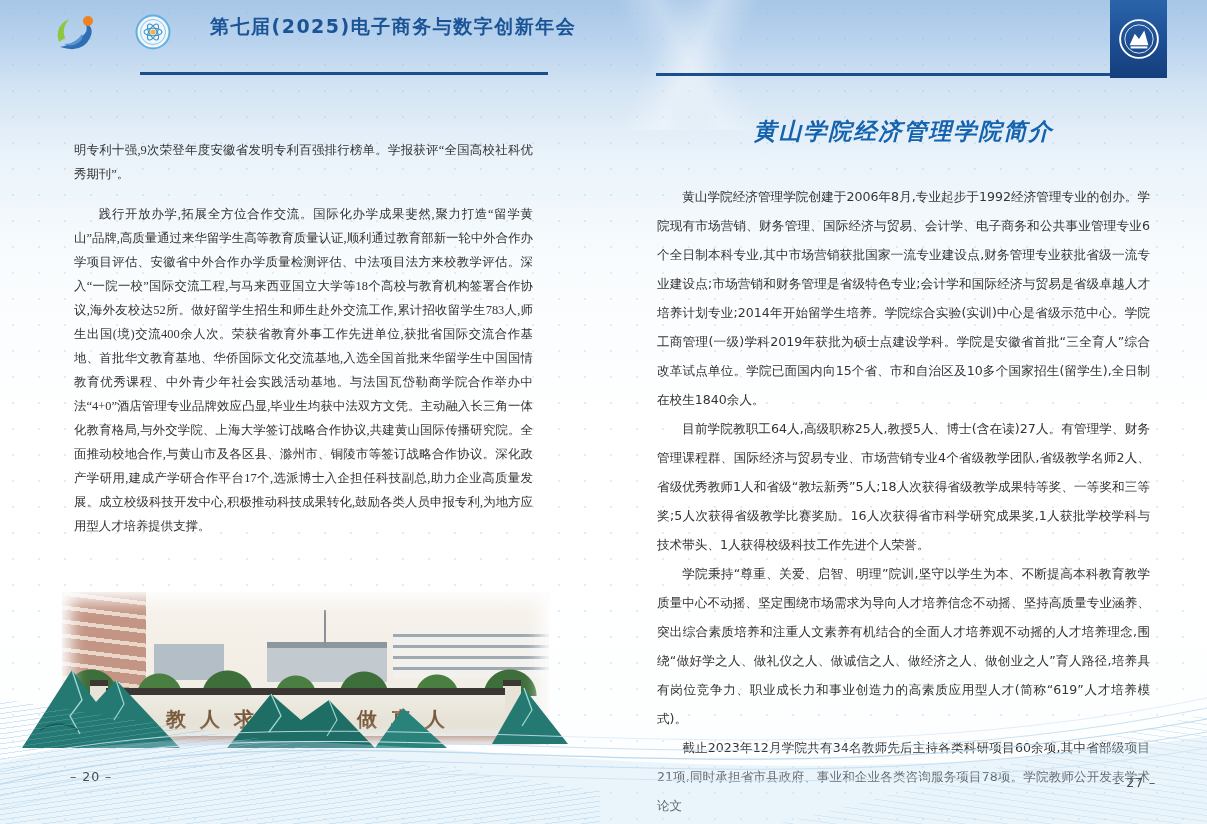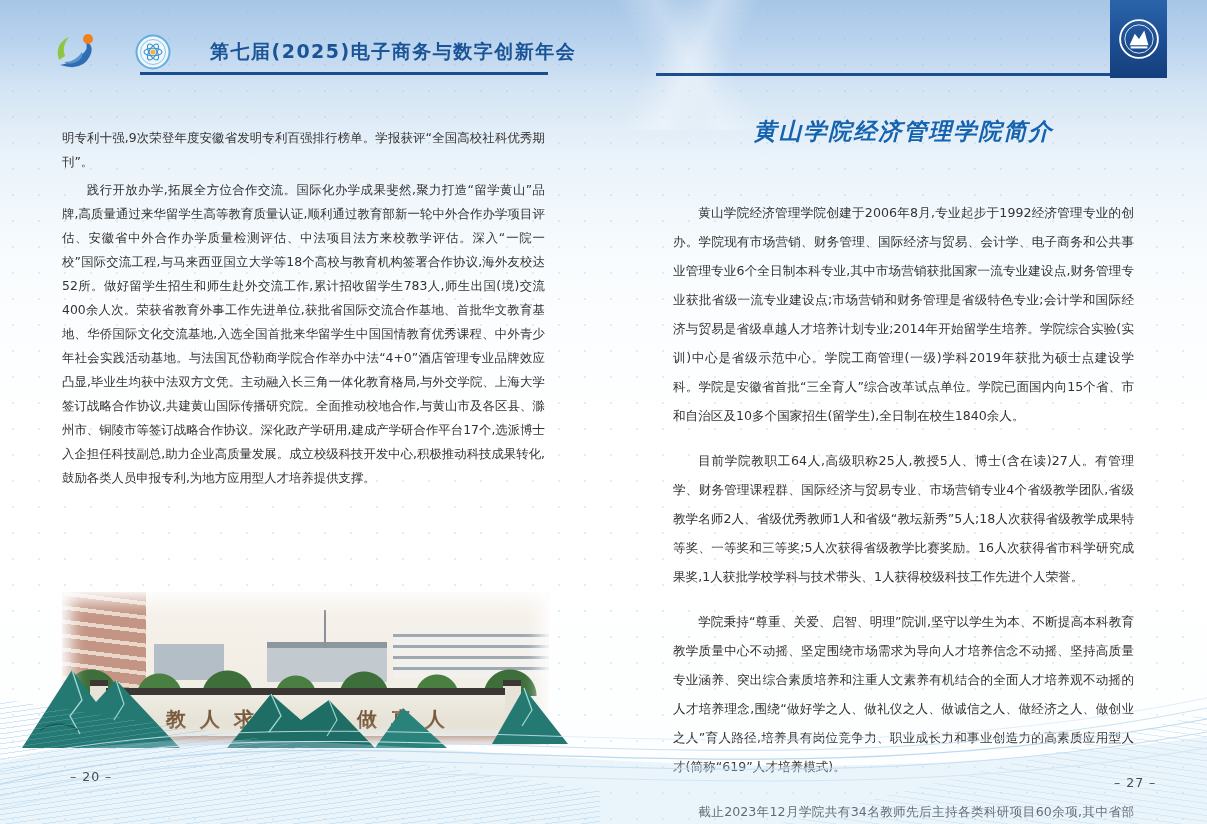--- a/index.html
+++ b/index.html
@@ -6,34 +6,34 @@
   body{font-family:"DejaVu Sans","Liberation Sans",sans-serif;}
   .page{position:relative;width:1207px;height:824px;overflow:hidden;
     background:linear-gradient(180deg,#a6c6e6 0%,#b9d3ee 5%,#d5e5f4 11%,#eaf3fa 19%,#f9fcfe 32%,#ffffff 52%,#fdfeff 100%);}
   .dotgrid{position:absolute;inset:0;pointer-events:none;
     background-image:radial-gradient(circle,rgba(150,185,215,.25) 1.1px,transparent 1.3px);
     background-size:26px 26px;}
   .streak{position:absolute;left:380px;top:0;width:620px;height:130px;pointer-events:none;
     background:linear-gradient(115deg,transparent 44%,rgba(255,255,255,.35) 50%,transparent 56%),
                linear-gradient(62deg,transparent 44%,rgba(255,255,255,.28) 50%,transparent 56%);}
   
-  .header-left{position:absolute;left:52px;top:30px;height:44px;display:flex;align-items:center;gap:25px;}
+  .header-left{position:absolute;left:52px;top:14px;height:44px;display:flex;gap:25px;}
   .logo{flex:0 0 auto;}
   .conf-title{margin-left:14px;font-size:19px;font-weight:bold;color:#1a5496;letter-spacing:1.5px;white-space:nowrap;}
   .rule-left{position:absolute;left:140px;top:72px;width:408px;height:3px;background:#1a4e8c;}
   .rule-right{position:absolute;left:656px;top:73px;width:456px;height:3px;background:#1a4e8c;}
   .navy-banner{position:absolute;left:1110px;top:0;width:57px;height:78px;
     background:linear-gradient(180deg,#2b64aa 0%,#1c4d92 55%,#143f7c 100%);
     display:flex;align-items:center;justify-content:center;}
   .seal-ring{width:42px;height:42px;display:block;}
   
   .col-left{position:absolute;left:58px;top:122px;width:491px;}
-  .col-left p{margin:4px;font-size:12.4px;line-height:24px;color:#333;text-align:justify;}
+  .col-left p{margin:16px;font-size:12.4px;line-height:24px;color:#333;text-align:justify;font-family:Liberation Serif, serif;}
   .col-right{position:absolute;left:657px;top:182px;width:493px;}
-  .col-right p{margin:16px;font-size:12.6px;line-height:29px;color:#333;text-align:justify;text-indent:2em;}
+  .col-right p{margin:0;font-size:12.6px;line-height:29px;color:#333;text-align:justify;text-indent:2em;}
   .indent{text-indent:2em;}
   .right-title{position:absolute;left:657px;top:116px;width:493px;text-align:center;
     font-size:23px;font-weight:bold;color:#1563ae;letter-spacing:2px;font-style:italic;}
   
   .photo{position:absolute;left:62px;top:592px;width:487px;height:153px;overflow:hidden;border-radius:3px;}
   .photo .sky{position:absolute;inset:0;background:linear-gradient(180deg,#f7f3ec 0%,#f2eee6 55%,#eef0ea 100%);}
   .bldg-left{position:absolute;left:-8px;top:-6px;width:92px;height:102px;transform:skewY(7deg);
     background:repeating-linear-gradient(180deg,#c49584 0 10px,#e9d7ca 10px 14px);}
   .bldg-midL{position:absolute;left:92px;top:52px;width:70px;height:36px;background:#b3bec6;}
   .bldg-center{position:absolute;left:205px;top:50px;width:120px;height:40px;background:#c2cad0;

